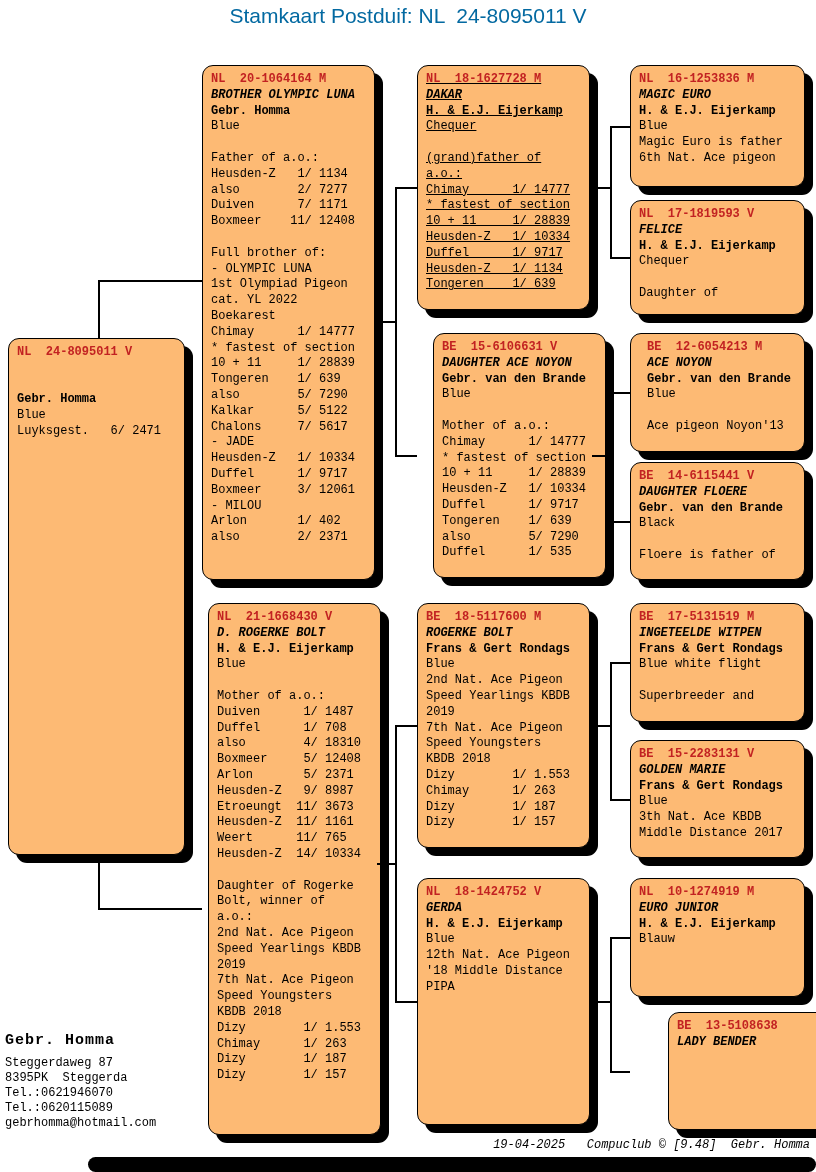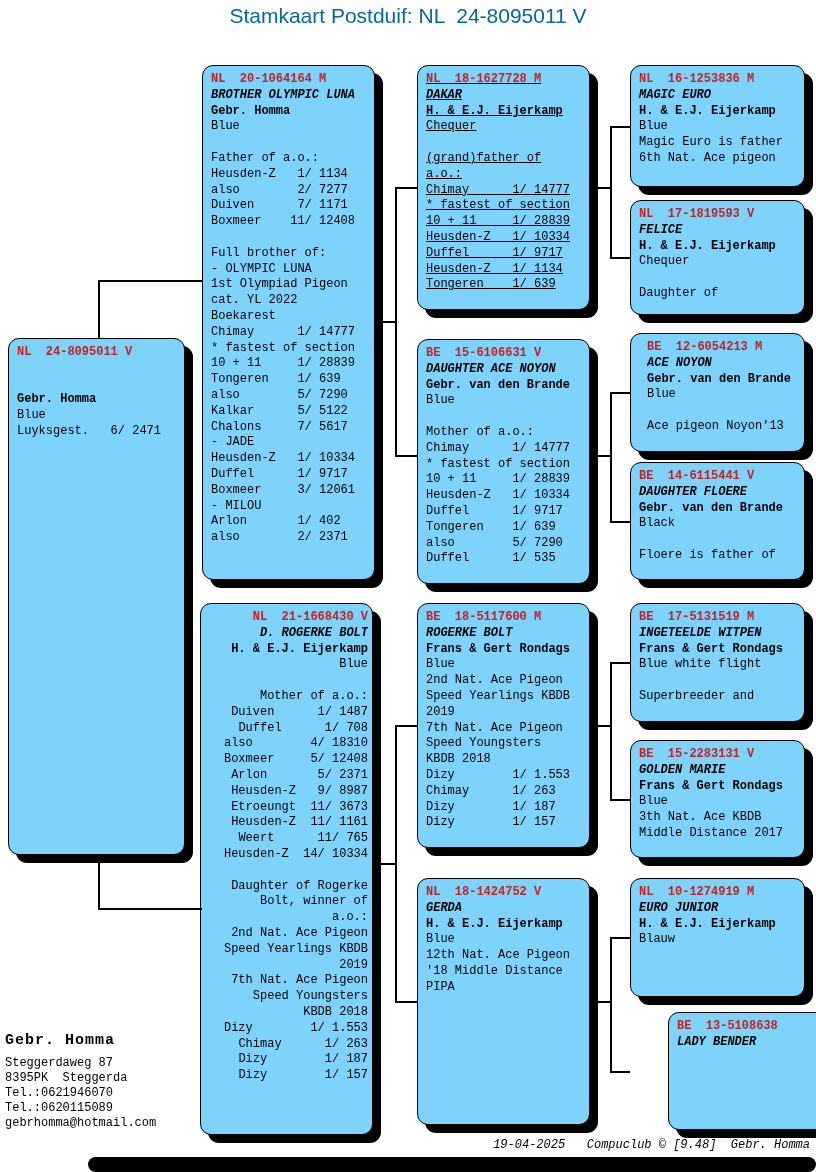--- a/index.html
+++ b/index.html
@@ -1,20 +1,20 @@
 <!DOCTYPE html>
 <html><head>
 <meta charset="utf-8">
 <style>
   html,body{margin:0;padding:0;background:#fff;}
   #page{position:relative;width:816px;height:1172px;background:#fff;overflow:hidden;
         font-family:"Liberation Mono", monospace;}
   .title{position:absolute;left:0;top:4px;width:816px;text-align:center;
          font-family:"Liberation Sans", sans-serif;font-size:21px;color:#0369a1;white-space:pre;}
-  .pbox{position:absolute;background:#7dd3fc;border:1.5px solid #000;border-radius:11px;
+  .pbox{position:absolute;background:#fdba74;border:1.5px solid #000;border-radius:11px;
         box-shadow:8px 8px 0 #000;box-sizing:border-box;padding:6px 4px 0 8px;
         font-size:12px;line-height:15.8px;overflow:hidden;}
   .ln{white-space:pre;height:15.8px;overflow:hidden;}
   .s-h{color:#c22222;font-weight:bold;}
   .s-n{font-weight:bold;font-style:italic;}
   .s-o{font-weight:bold;}
   .cl{position:absolute;background:#000;}
   .addr{position:absolute;left:5px;top:1032px;}
   .addr-name{font-weight:bold;font-size:15px;letter-spacing:1px;height:24px;white-space:pre;}
   .addr .al{font-size:12px;line-height:15px;height:15px;white-space:pre;}
@@ -62,21 +62,21 @@
       <div class="ln s-r">Kalkar      5/ 5122</div>
       <div class="ln s-r">Chalons     7/ 5617</div>
       <div class="ln s-r">- JADE</div>
       <div class="ln s-r">Heusden-Z   1/ 10334</div>
       <div class="ln s-r">Duffel      1/ 9717</div>
       <div class="ln s-r">Boxmeer     3/ 12061</div>
       <div class="ln s-r">- MILOU</div>
       <div class="ln s-r">Arlon       1/ 402</div>
       <div class="ln s-r">also        2/ 2371</div>
     </div>
-  <div class="pbox" style="left:200px;top:603px;width:173px;height:532px;text-align:right;">
+  <div class="pbox" style="left:208px;top:603px;width:173px;height:532px;">
       <div class="ln s-h">NL  21-1668430 V</div>
       <div class="ln s-n">D. ROGERKE BOLT</div>
       <div class="ln s-o">H. &amp; E.J. Eijerkamp</div>
       <div class="ln s-r">Blue</div>
       <div class="ln s-b"></div>
       <div class="ln s-r">Mother of a.o.:</div>
       <div class="ln s-r">Duiven      1/ 1487</div>
       <div class="ln s-r">Duffel      1/ 708</div>
       <div class="ln s-r">also        4/ 18310</div>
       <div class="ln s-r">Boxmeer     5/ 12408</div>
@@ -110,21 +110,21 @@
       <div class="ln s-r">(grand)father of</div>
       <div class="ln s-r">a.o.:</div>
       <div class="ln s-r">Chimay      1/ 14777</div>
       <div class="ln s-r">* fastest of section</div>
       <div class="ln s-r">10 + 11     1/ 28839</div>
       <div class="ln s-r">Heusden-Z   1/ 10334</div>
       <div class="ln s-r">Duffel      1/ 9717</div>
       <div class="ln s-r">Heusden-Z   1/ 1134</div>
       <div class="ln s-r">Tongeren    1/ 639</div>
     </div>
-  <div class="pbox" style="left:417px;top:333px;width:173px;height:245px;margin-top:6px;">
+  <div class="pbox" style="left:433px;top:333px;width:173px;height:245px;">
       <div class="ln s-h">BE  15-6106631 V</div>
       <div class="ln s-n">DAUGHTER ACE NOYON</div>
       <div class="ln s-o">Gebr. van den Brande</div>
       <div class="ln s-r">Blue</div>
       <div class="ln s-b"></div>
       <div class="ln s-r">Mother of a.o.:</div>
       <div class="ln s-r">Chimay      1/ 14777</div>
       <div class="ln s-r">* fastest of section</div>
       <div class="ln s-r">10 + 11     1/ 28839</div>
       <div class="ln s-r">Heusden-Z   1/ 10334</div>

